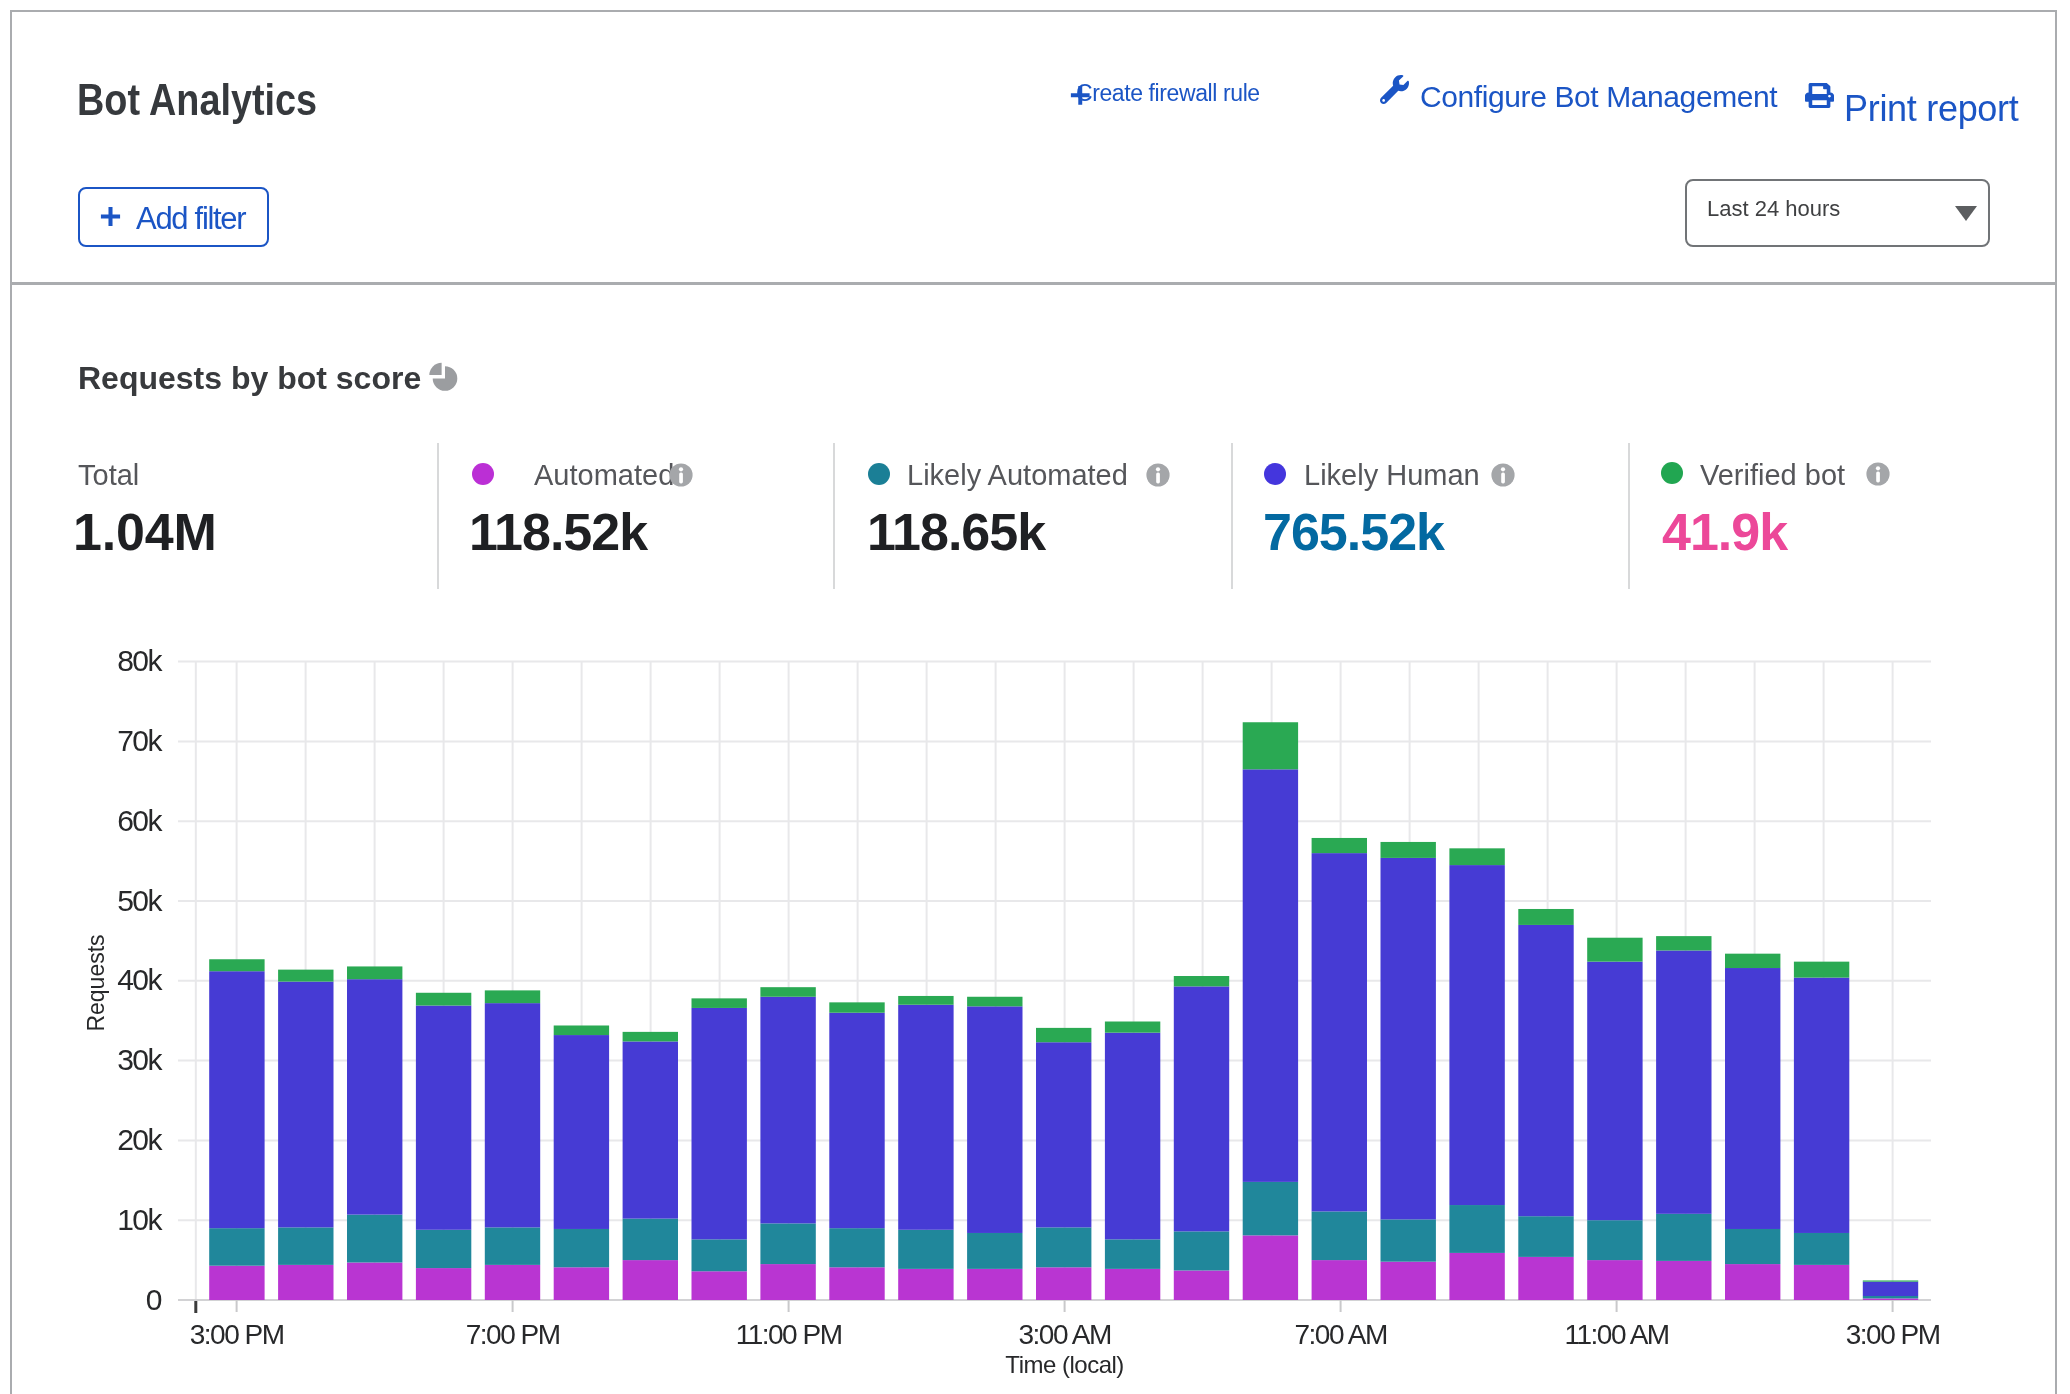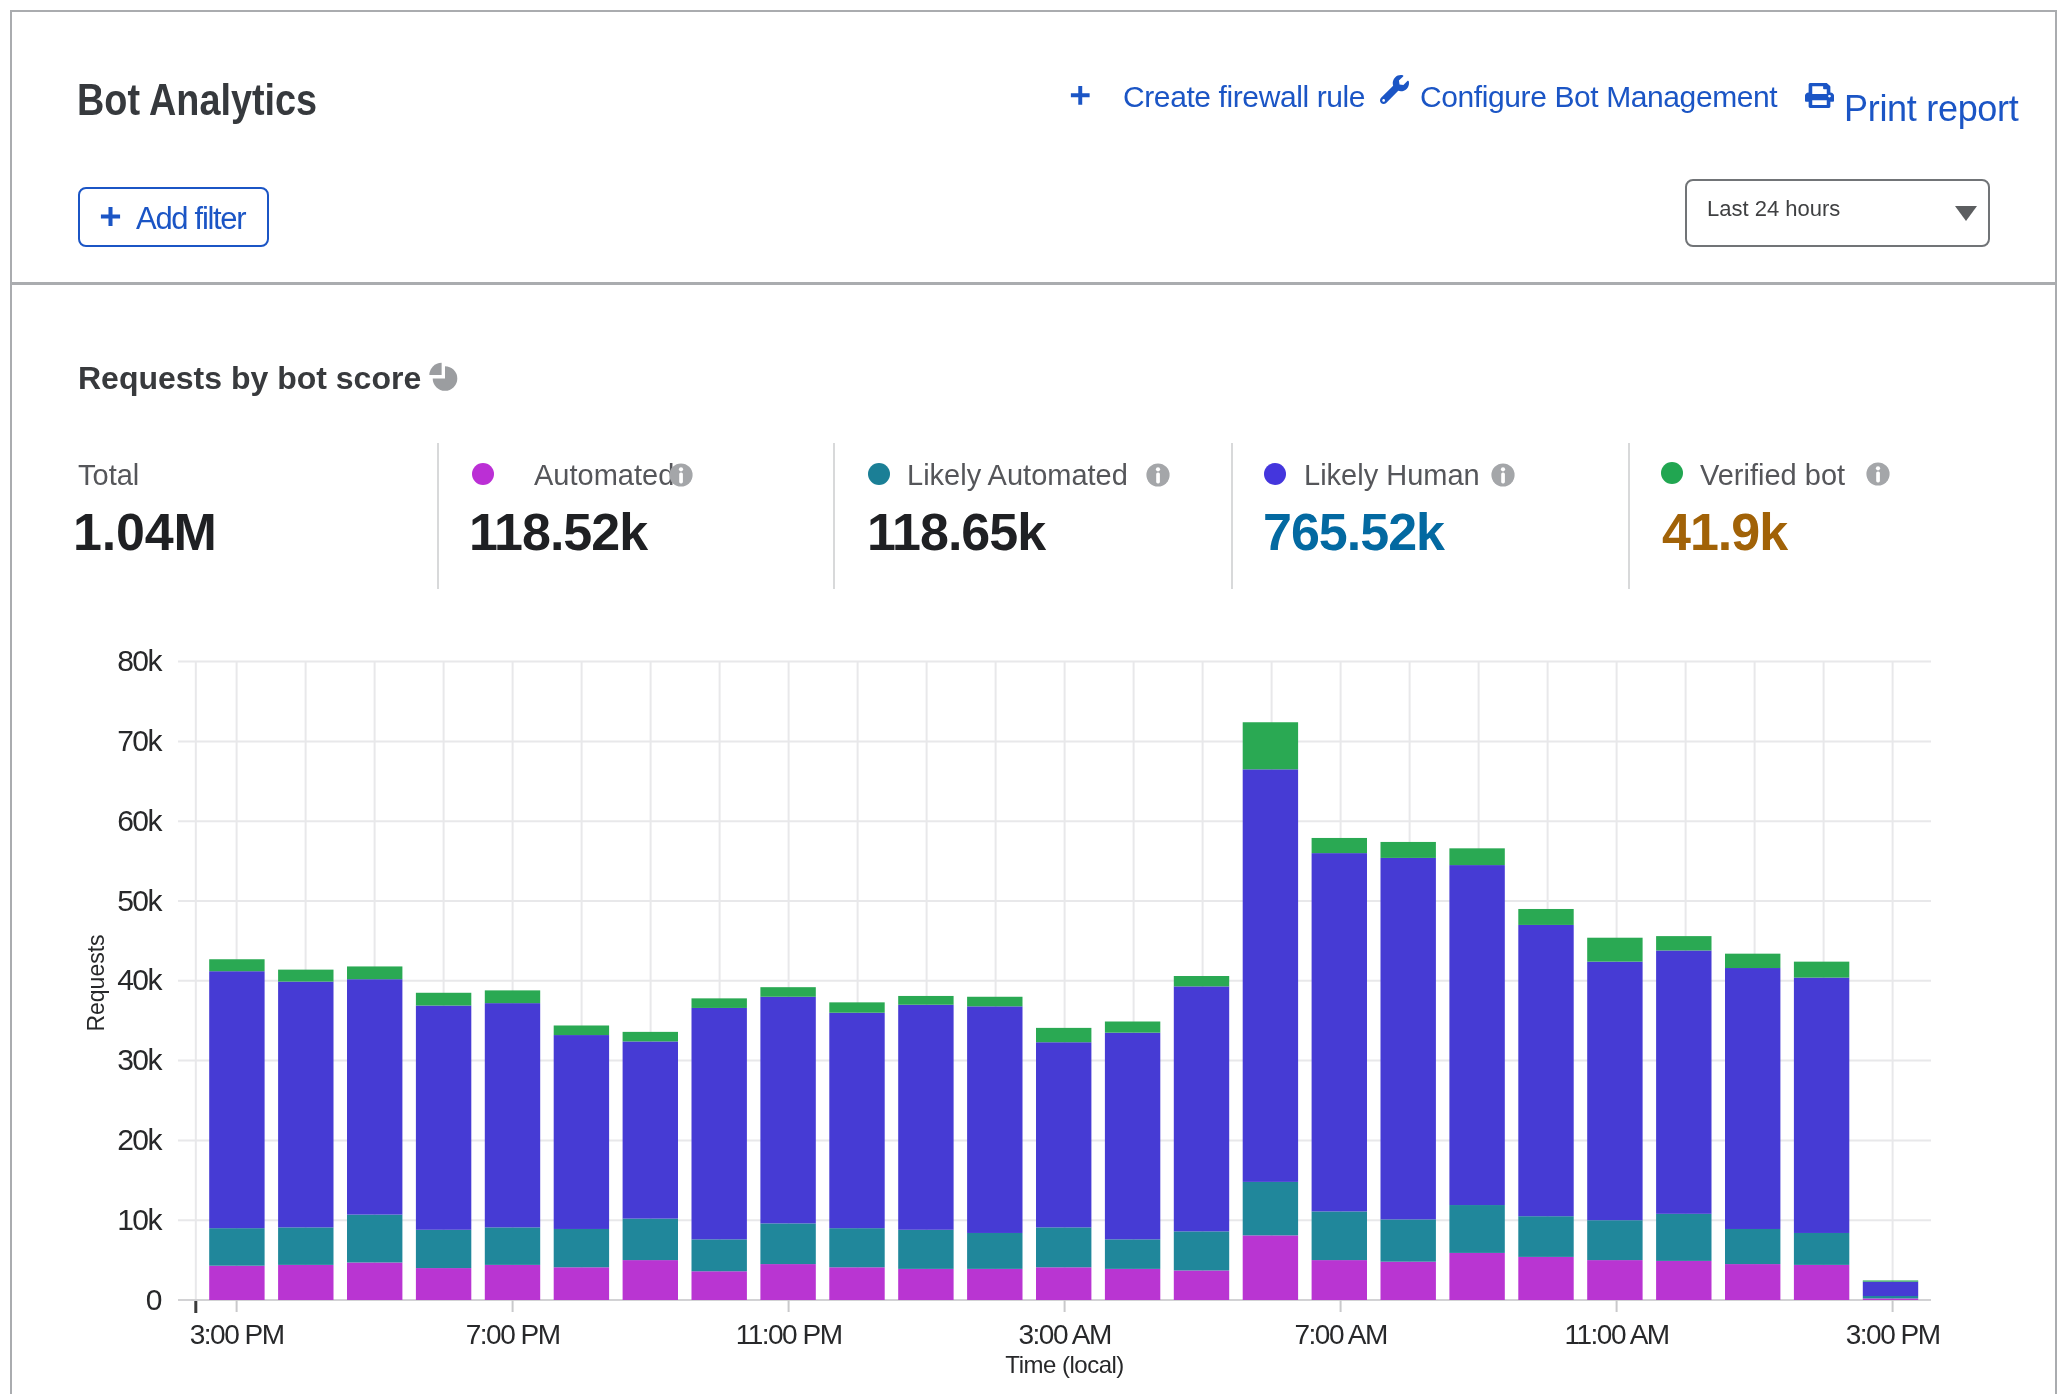--- a/index.html
+++ b/index.html
@@ -8,21 +8,21 @@
 </style></head>
 <body>
 <div class="abs" style="left:10px;top:10px;width:2043px;height:1500px;border:2px solid #aaacaf;background:#fff;"></div>
 <div class="abs" style="left:12px;top:282px;width:2043px;height:3px;background:#aaacaf;"></div>
 
 <div class="abs" style="left:77px;top:74px;font-size:45px;font-weight:700;color:#36393d;transform:scaleX(0.84);transform-origin:0 0;white-space:nowrap;">Bot Analytics</div>
 
 <svg class="abs" style="left:1069px;top:84px" width="22.5" height="22.5" viewBox="0 0 24 24">
     <path d="M9.9 2h4.2v7.9H22v4.2h-7.9V22H9.9v-7.9H2V9.9h7.9z" fill="#1b55c5"></path>
   </svg>
-<div class="abs blue" style="left:1123px;top:80px;font-size:30px;letter-spacing:-0.4px;white-space:nowrap;">Create firewall rule</div>
+<div class="abs blue" style="left:1076px;top:80px;font-size:23px;letter-spacing:-0.4px;white-space:nowrap;">Create firewall rule</div>
 
 <svg class="abs" style="left:1380px;top:75px" width="29" height="29" viewBox="0 0 512 512">
     <path fill="#1b55c5" d="M507.73 109.1c-2.24-9.03-13.54-12.09-20.12-5.51l-74.36 74.36-67.88-11.31-11.31-67.88 74.36-74.36c6.62-6.62 3.43-17.9-5.66-20.16-47.38-11.74-99.55.91-136.58 37.93-39.64 39.64-50.55 97.1-34.05 147.2L18.74 402.76c-24.99 24.99-24.99 65.51 0 90.5 24.99 24.99 65.51 24.99 90.5 0l213.21-213.21c50.12 16.71 107.47 5.68 147.37-34.22 37.07-37.07 49.7-89.32 37.91-136.73zM64 472c-13.25 0-24-10.75-24-24 0-13.26 10.75-24 24-24s24 10.74 24 24c0 13.25-10.75 24-24 24z"></path>
   </svg>
 <div class="abs blue" style="left:1420px;top:80px;font-size:30px;letter-spacing:-0.4px;white-space:nowrap;">Configure Bot Management</div>
 
 <svg class="abs" style="left:1805px;top:83px" width="29" height="25" viewBox="0 0 512 512" preserveAspectRatio="none">
     <path fill="#1b55c5" d="M448 192V77.25c0-8.49-3.37-16.62-9.37-22.63L393.37 9.37c-6-6-14.14-9.37-22.63-9.37H96C78.33 0 64 14.33 64 32v160c-35.35 0-64 28.65-64 64v112c0 8.84 7.16 16 16 16h48v96c0 17.67 14.33 32 32 32h320c17.67 0 32-14.33 32-32v-96h48c8.84 0 16-7.16 16-16V256c0-35.35-28.65-64-64-64zm-64 256H128v-96h256v96zm0-224H128V64h192v48c0 8.84 7.16 16 16 16h48v96zm48 72c-13.25 0-24-10.75-24-24 0-13.26 10.75-24 24-24s24 10.74 24 24c0 13.25-10.75 24-24 24z"></path>
   </svg>
 <div class="abs blue" style="left:1844px;top:88px;font-size:36px;letter-spacing:-0.3px;white-space:nowrap;">Print report</div>
@@ -58,21 +58,21 @@
 <div class="abs" style="left:868px;top:463px;width:22px;height:22px;border-radius:50%;background:#1b7f96;"></div>
 <div class="abs" style="left:907px;top:459px;font-size:29px;color:#55565a;">Likely Automated</div>
 <div class="abs" style="left:867px;top:502px;font-size:52px;font-weight:700;letter-spacing:-1px;color:#1f2023;">118.65k</div>
 
 <div class="abs" style="left:1264px;top:463px;width:22px;height:22px;border-radius:50%;background:#4436dd;"></div>
 <div class="abs" style="left:1304px;top:459px;font-size:29px;color:#55565a;">Likely Human</div>
 <div class="abs" style="left:1263px;top:502px;font-size:52px;font-weight:700;letter-spacing:-1px;color:#0369a1;">765.52k</div>
 
 <div class="abs" style="left:1661px;top:462px;width:22px;height:22px;border-radius:50%;background:#21a651;"></div>
 <div class="abs" style="left:1700px;top:459px;font-size:29px;color:#55565a;">Verified bot</div>
-<div class="abs" style="left:1662px;top:502px;font-size:52px;font-weight:700;letter-spacing:-1px;color:#a16207;">41.9k</div>
+<div class="abs" style="left:1662px;top:502px;font-size:52px;font-weight:700;letter-spacing:-1px;color:#ec4899;">41.9k</div>
 
 <svg class="abs" style="left:669.3px;top:463.0px" width="24" height="24" viewBox="0 0 24 24">
     <circle cx="12" cy="12" r="11.6" fill="#a4a6a9"></circle>
     <circle cx="12" cy="6.3" r="2.1" fill="#fff"></circle>
     <rect x="10.2" y="9.4" width="3.7" height="11" rx="1.6" fill="#fff"></rect>
   </svg>
 <svg class="abs" style="left:1146.1px;top:463.0px" width="24" height="24" viewBox="0 0 24 24">
     <circle cx="12" cy="12" r="11.6" fill="#a4a6a9"></circle>
     <circle cx="12" cy="6.3" r="2.1" fill="#fff"></circle>
     <rect x="10.2" y="9.4" width="3.7" height="11" rx="1.6" fill="#fff"></rect>

